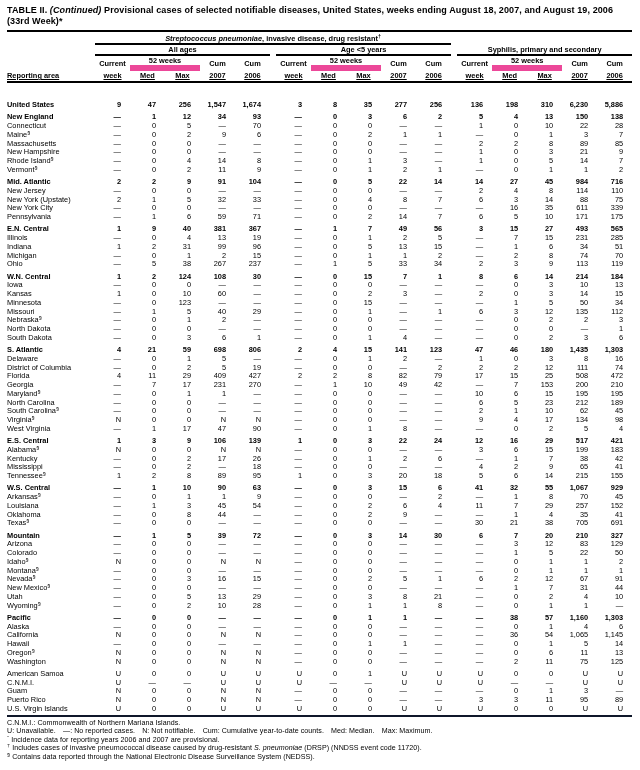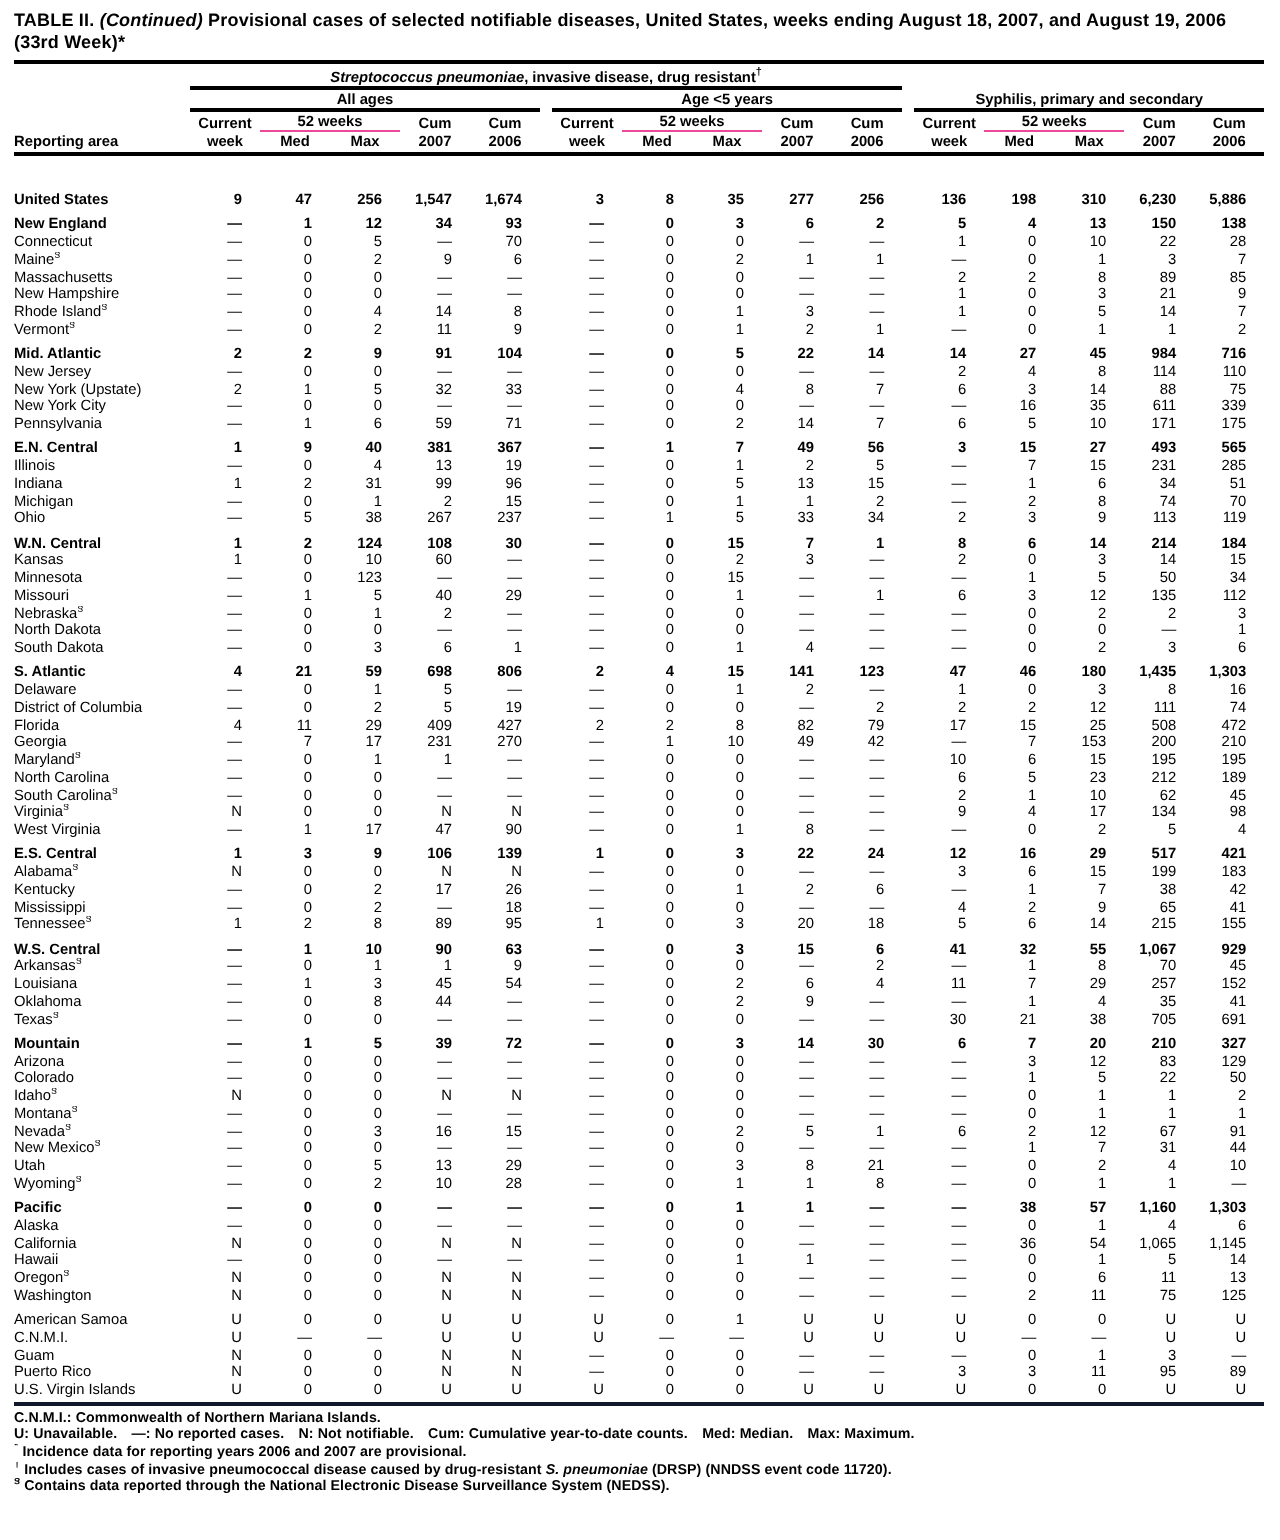--- a/index.html
+++ b/index.html
@@ -25,37 +25,37 @@
   col.c-sp   { width:6px;  }
 
   thead th {
     font-size:7.4px; font-weight:bold; padding:0;
     line-height:9px; vertical-align:bottom; text-align:center;
     white-space:nowrap; overflow:visible;
   }
   thead th.left { text-align:left; }
   thead tr.r1 th { padding-top:2px; }
   th.rule { border-bottom:2px solid #000; }
-  th.rule-thin { border-bottom:1px solid #ec4899; }
-  thead tr.rlast th { border-bottom:2px solid #000; padding-bottom:1px; }
+  th.rule-thin { border-bottom:6px solid #ec4899; }
+  thead tr.rlast th { border-bottom:2px solid #000; padding-bottom:1px;text-decoration:underline; }
 
   tbody td {
     font-size:7.4px; line-height:8.75px; padding:0;
     white-space:nowrap; overflow:hidden; vertical-align:bottom;
   }
   tbody td.area { text-align:left; }
   tbody td.num  { text-align:right; padding-right:9px; }
   tbody td.sp   { padding:0; }
   tbody tr.bold td { font-weight:bold; }
   tbody tr.gap td { padding-top:3.5px; }
   tbody tr.first td { padding-top:18px; }
   tbody tr.last td { border-bottom:2px solid #0f172a; padding-bottom:1px; }
 
   .footnotes { margin-top:2px; font-size:7.1px; line-height:8.6px; letter-spacing:0.05px; }
-  .footnotes .fline { white-space:nowrap; overflow:hidden;font-weight:bold; }
+  .footnotes .fline { white-space:nowrap; overflow:hidden; }
 </style>
 </head>
 <body>
 
 <div class="page">
 
   <div class="title">
     <div><span>TABLE II. </span><span class="it">(Continued)</span><span> Provisional cases of selected notifiable diseases, United States, weeks ending August 18, 2007, and August 19, 2006</span></div>
     <div><span>(33rd Week)*</span></div>
   </div>
@@ -509,20 +509,40 @@
           <td class="num">7</td>
           <td class="num">1</td>
           <td class="sp"></td>
           <td class="num">8</td>
           <td class="num">6</td>
           <td class="num">14</td>
           <td class="num">214</td>
           <td class="num">184</td>
         </tr>
         <tr>
+          <td class="area">Iowa</td>
+          <td class="num">—</td>
+          <td class="num">0</td>
+          <td class="num">0</td>
+          <td class="num">—</td>
+          <td class="num">—</td>
+          <td class="sp"></td>
+          <td class="num">—</td>
+          <td class="num">0</td>
+          <td class="num">0</td>
+          <td class="num">—</td>
+          <td class="num">—</td>
+          <td class="sp"></td>
+          <td class="num">—</td>
+          <td class="num">0</td>
+          <td class="num">3</td>
+          <td class="num">10</td>
+          <td class="num">13</td>
+        </tr>
+        <tr>
           <td class="area">Kansas</td>
           <td class="num">1</td>
           <td class="num">0</td>
           <td class="num">10</td>
           <td class="num">60</td>
           <td class="num">—</td>
           <td class="sp"></td>
           <td class="num">—</td>
           <td class="num">0</td>
           <td class="num">2</td>

